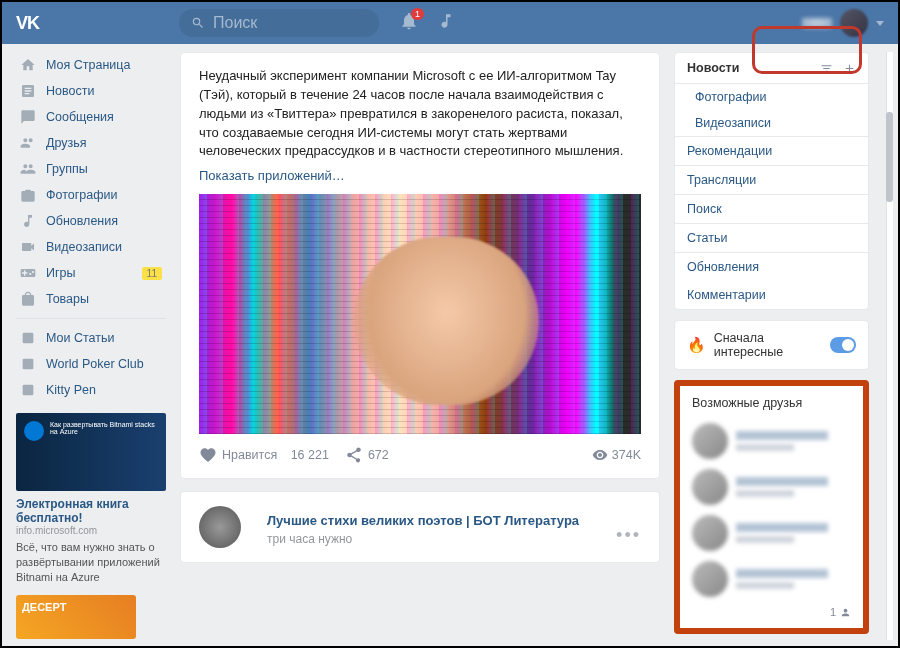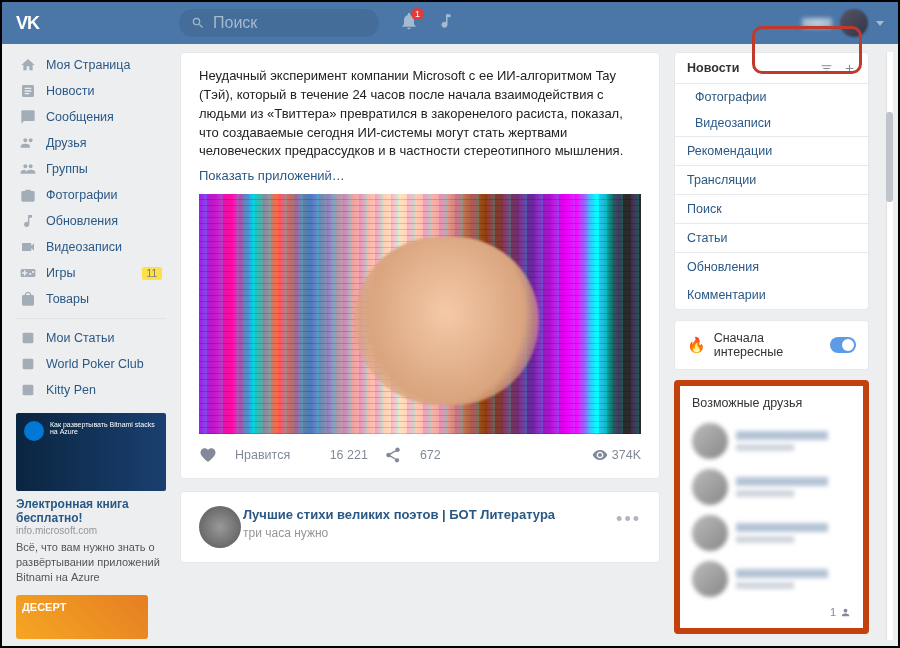--- a/index.html
+++ b/index.html
@@ -23,34 +23,34 @@
 .nav-item{display:flex;align-items:center;gap:10px;padding:5px 4px;color:#2a5885;cursor:pointer;position:relative}
 .nav-item svg{width:16px;height:16px;fill:#a2adb8;flex-shrink:0}
 .nav-badge{background:#fde047;color:#71757a;font-size:10px;padding:1px 5px;border-radius:2px;margin-left:auto}
 .nav-sep{height:1px;background:#e0e2e5;margin:6px 0}
 .ad{margin-top:10px}
 .ad-img{width:150px;height:78px;background:linear-gradient(90deg,#0a2540,#1a4070);border-radius:2px;color:#fff;font-size:7px;padding:8px;position:relative}
 .ad-img::before{content:'';position:absolute;left:8px;top:8px;width:20px;height:20px;border-radius:50%;background:#0078d4}
 .ad-title{color:#2a5885;font-size:12px;font-weight:bold;margin-top:6px}
 .ad-sub{color:#939699;font-size:10px}
 .ad-text{color:#555;font-size:11px;margin-top:4px;line-height:1.35}
-.ad2{width:132px;height:44px;background:linear-gradient(45deg,#f5a623,#e67e22);margin-top:10px;border-radius:3px;color:#fff;font-size:11px;padding:6px;font-weight:bold}
+.ad2{width:120px;height:44px;background:linear-gradient(45deg,#f5a623,#e67e22);margin-top:10px;border-radius:3px;color:#fff;font-size:11px;padding:6px;font-weight:bold}
 .main{flex:1;max-width:480px}
 .post{background:#fff;border-radius:4px;border:1px solid #e7e8ec;padding:14px 18px;margin-bottom:12px;font-size:13px;color:#222;line-height:1.45}
 .post-text{margin-bottom:6px}
 .show-more{color:#2a5885;cursor:pointer}
 .post-img{width:100%;height:240px;margin-top:8px;background:#333;position:relative;overflow:hidden}
 .glitch-face{position:absolute;inset:0;background:linear-gradient(90deg,#8a2be2 0,#ff1493 8%,#00ced1 12%,#ff6347 18%,#4682b4 25%,#e6a0a0 35%,#ffdab9 45%,#e6a0a0 55%,#8b4513 65%,#663399 75%,#ff00ff 85%,#00ffff 90%,#333 95%);filter:contrast(1.1)}
 .glitch-face::after{content:'';position:absolute;inset:0;background:repeating-linear-gradient(0deg,rgba(0,0,0,.15) 0,rgba(0,0,0,.15) 1px,transparent 1px,transparent 6px),repeating-linear-gradient(90deg,rgba(255,0,255,.2) 0,rgba(0,255,255,.2) 8px,transparent 8px,transparent 16px)}
 .face-shape{position:absolute;left:35%;top:18%;width:42%;height:70%;background:radial-gradient(ellipse 60% 75% at 50% 45%,#f5c9a8,#d9a47e 70%,transparent);border-radius:50%/55%;filter:blur(1px)}
 .post-actions{display:flex;align-items:center;gap:16px;margin-top:12px;color:#828a99;font-size:12.5px}
-.act{display:flex;align-items:flex-end;gap:18px;cursor:pointer}
+.act{display:flex;align-items:flex-end;gap:5px;cursor:pointer}
 .act svg{width:18px;height:18px;fill:#828a99}
 .views{margin-left:auto;display:flex;align-items:center;gap:4px}
-.post2-h{display:flex;align-items:flex-start;gap:2px}
+.post2-h{display:flex;align-items:flex-end;gap:26px}
 .post2-av{width:42px;height:42px;border-radius:50%;background:radial-gradient(circle,#999,#555)}
 .post2-name{color:#2a5885;font-weight:bold;font-size:13px}
 .post2-time{color:#939699;font-size:12px}
 .post2-dots{margin-left:auto;color:#b0b5bd;font-size:18px;letter-spacing:2px;cursor:pointer}
 .right{width:195px}
 .tabs{background:#fff;border:1px solid #e7e8ec;border-radius:4px;font-size:12.5px}
 .tab-h{display:flex;align-items:center;padding:8px 12px;border-bottom:1px solid #e7e8ec}
 .tab-h-t{font-weight:bold;color:#333}
 .tab-h-icons{margin-left:auto;display:flex;gap:10px;color:#828a99}
 .tab-h-icons svg{width:13px;height:13px;fill:#828a99;cursor:pointer}

